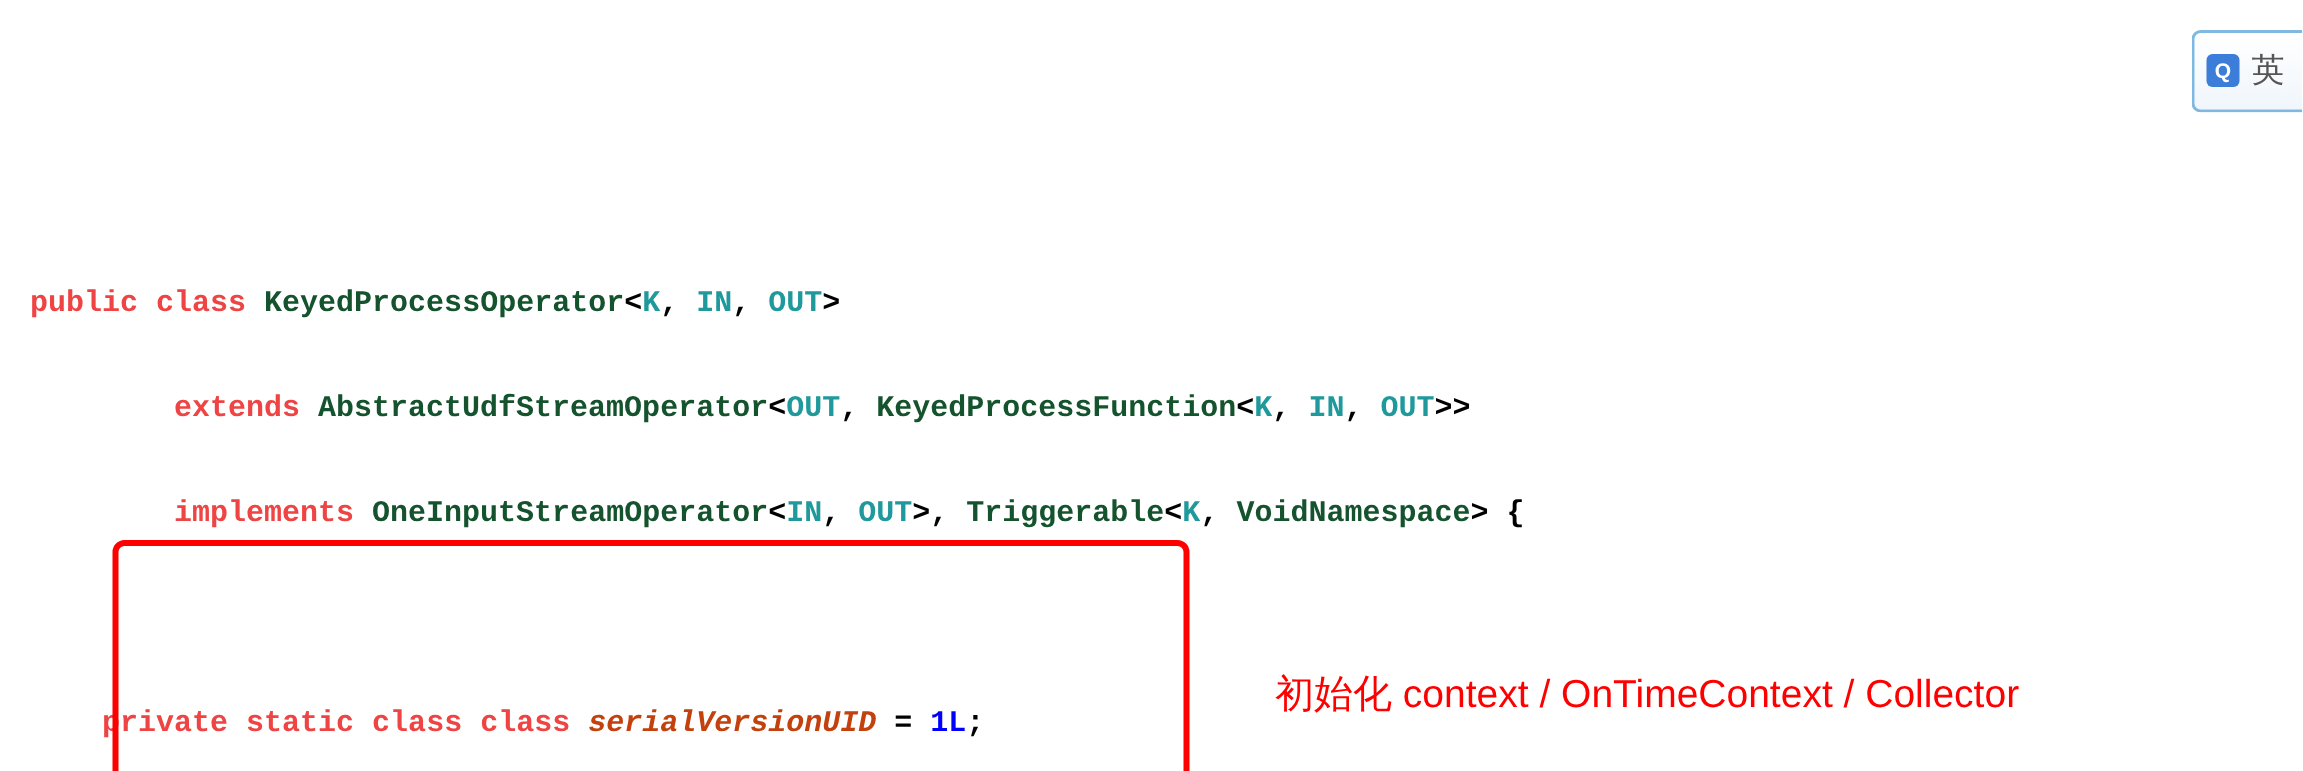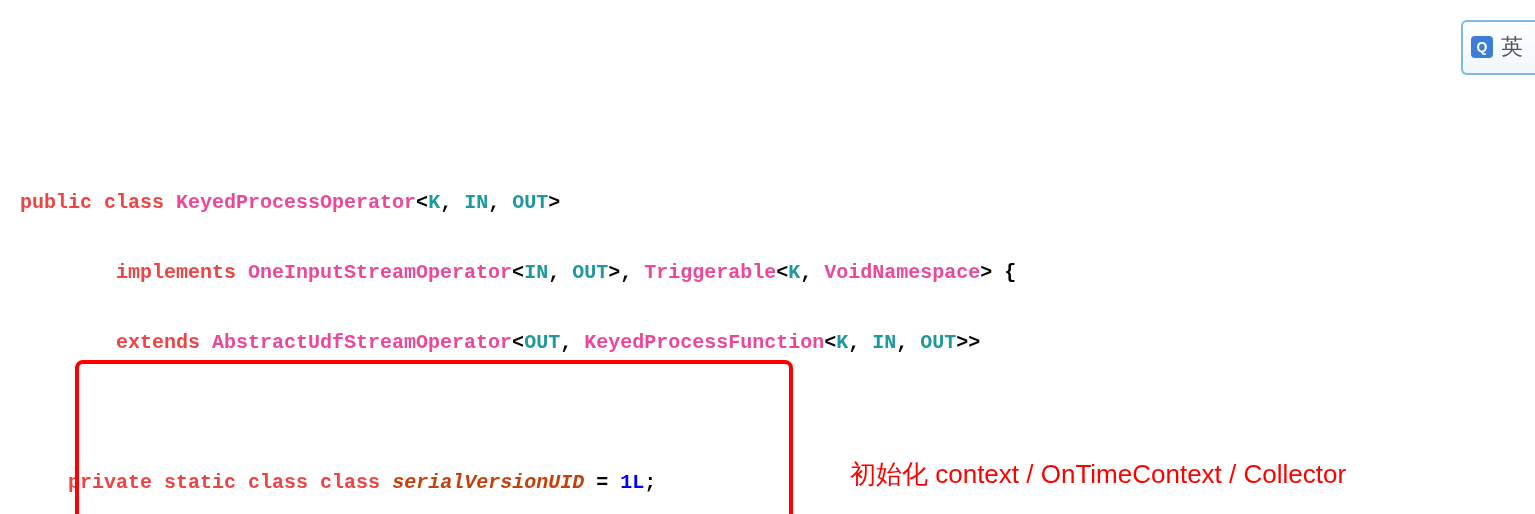--- a/index.html
+++ b/index.html
@@ -8,21 +8,21 @@
       font-size: 20px;
       font-weight: bold;
       background: #ffffff;
       line-height: 1.75;
       white-space: pre;
       padding: 10px 0 0 20px;
       position: relative;
     }
     .code-area { position: relative; }
     .kw { color: #ef4444; font-weight: bold; }
-    .type { color: #ec4899; }
+    .type { color: #14532d; }
     .generic { color: #20999d; }
     .field { color: #c2410c; font-style: italic; }
     .number { color: #0000ff; margin-top: 35px; }
     
     .red-box {
       position: absolute;
       border: 4px solid #ff0000;
       border-radius: 8px;
       pointer-events: none;
     }
@@ -67,38 +67,38 @@
       font-size: 22px;
     }
   </style>
 </head>
 <body>
 
 
 
 <div class="code-area">
 <div><span class="kw">public</span> <span class="kw">class</span> <span class="type">KeyedProcessOperator</span>&lt;<span class="generic">K</span>, <span class="generic">IN</span>, <span class="generic">OUT</span>&gt;</div>
+<div>        <span class="kw">extends</span> <span class="type">AbstractUdfStreamOperator</span>&lt;<span class="generic">OUT</span>, <span class="type">KeyedProcessFunction</span>&lt;<span class="generic">K</span>, <span class="generic">IN</span>, <span class="generic">OUT</span>&gt;&gt;</div>
 <div>        <span class="kw">implements</span> <span class="type">OneInputStreamOperator</span>&lt;<span class="generic">IN</span>, <span class="generic">OUT</span>&gt;, <span class="type">Triggerable</span>&lt;<span class="generic">K</span>, <span class="type">VoidNamespace</span>&gt; {</div>
-<div>        <span class="kw">extends</span> <span class="type">AbstractUdfStreamOperator</span>&lt;<span class="generic">OUT</span>, <span class="type">KeyedProcessFunction</span>&lt;<span class="generic">K</span>, <span class="generic">IN</span>, <span class="generic">OUT</span>&gt;&gt;</div>
 <div> </div>
 <div>    <span class="kw">private</span> <span class="kw">static</span> <span class="kw">class</span> <span class="kw">class</span> <span class="field">serialVersionUID</span> = <span class="number">1L</span>;</div>
 
 
 
 
 
 
 
 
 
 
 
 <div class="red-box" style="top:210px; left:55px; width:718px; height:200px;"></div>
 
-<div class="annotation" style="top:302px; left:830px;">初始化 context / OnTimeContext / Collector</div>
+<div class="annotation" style="top:290px; left:830px;">初始化 context / OnTimeContext / Collector</div>
 </div>
 
 <div class="ime-badge">
   <div class="ime-icon">Q</div>
   <div class="ime-text">英</div>
 </div>
 
 
 
 

